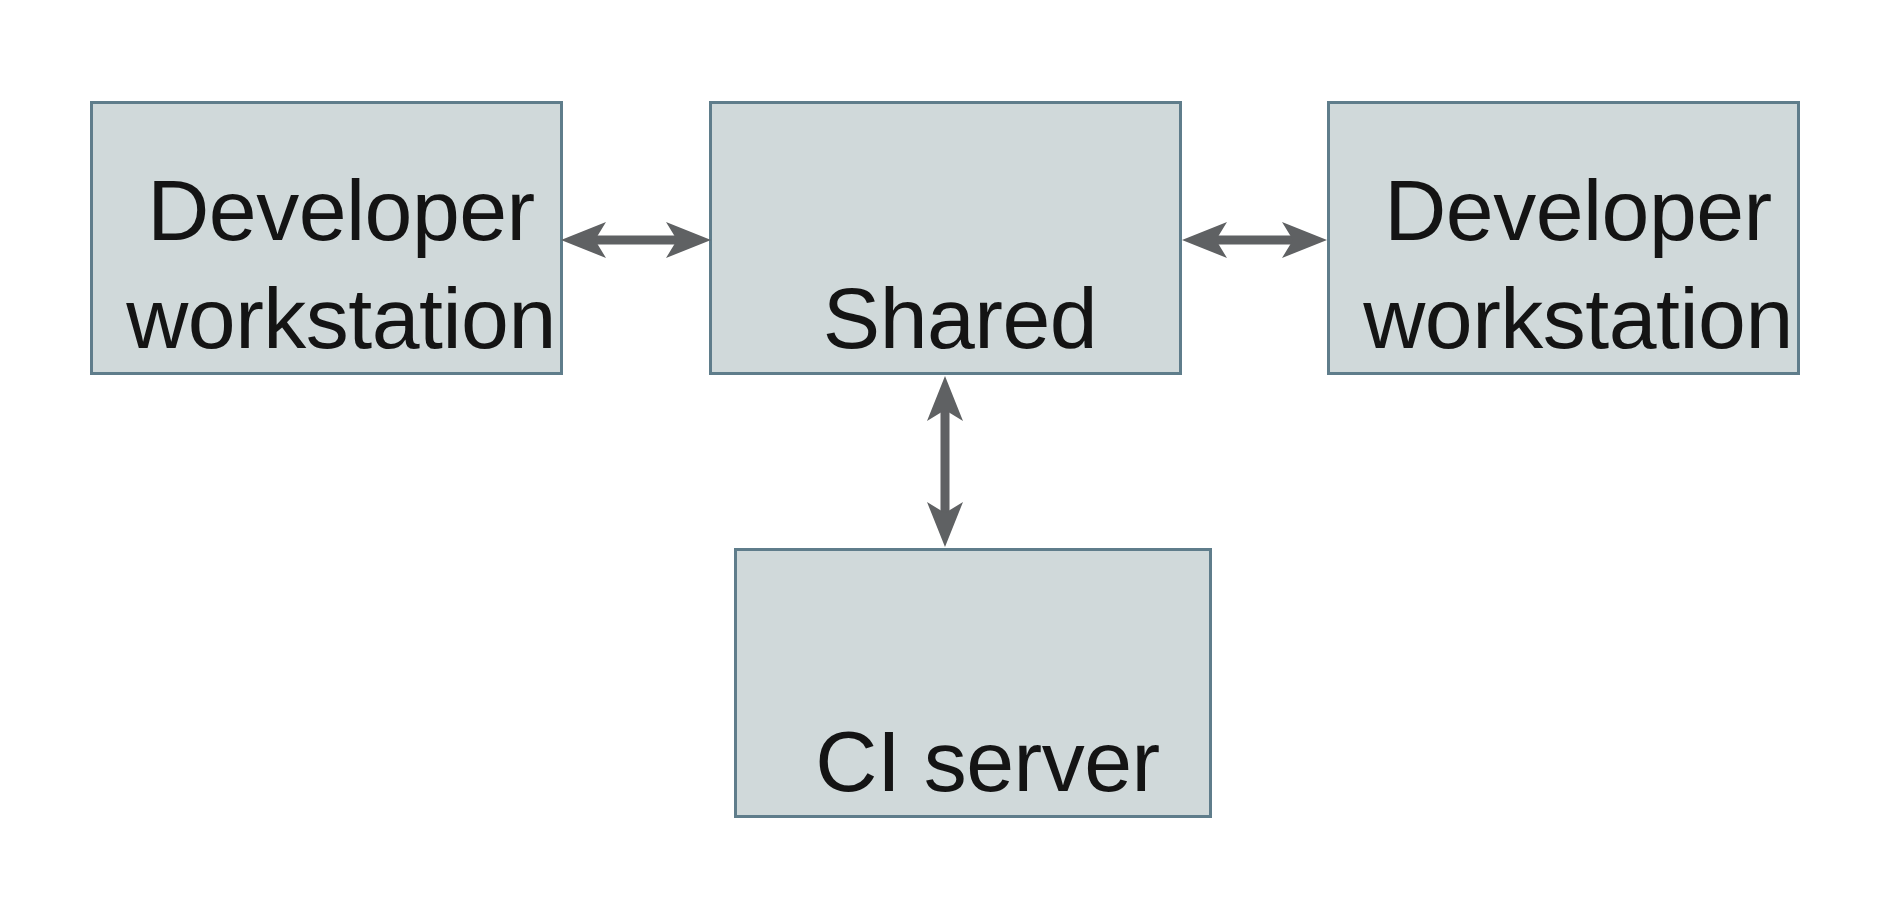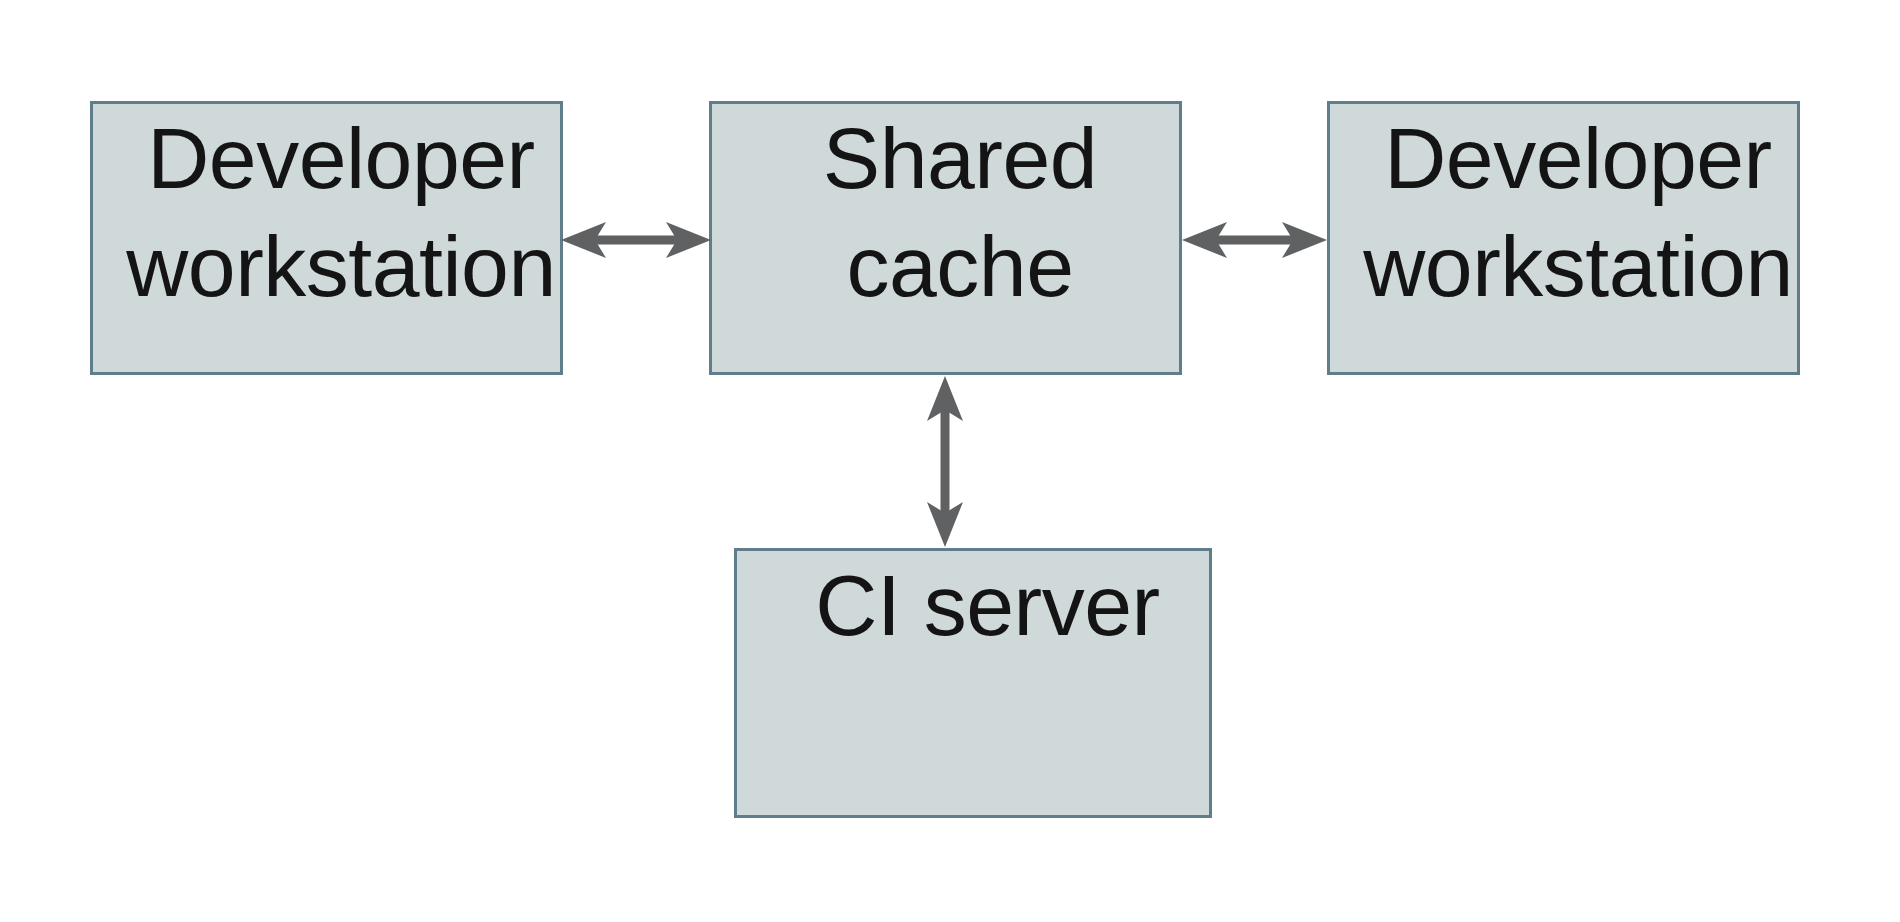--- a/index.html
+++ b/index.html
@@ -18,21 +18,21 @@
   .canvas{
     position:relative;
     width:1900px;height:922px;
     background:#ffffff;
   }
   .node{
     position:absolute;
     background:var(--box-fill);
     border:3px solid var(--box-border);
     display:flex;
-    align-items:flex-start;
+    align-items:flex-end;
     justify-content:center;
     padding-left:29px;
   }
   .label{
     text-align:center;
     color:var(--text);
     font-size:86px;
     line-height:108px;
     letter-spacing:-0.5px;
   }
@@ -50,21 +50,20 @@
   <div class="node" style="left:90px;top:101px;width:473px;height:274px;">
     <div class="label">
       <span class="line">Developer</span>
       <span class="line">workstation</span>
     </div>
   </div>
 
   <div class="node" style="left:709px;top:101px;width:473px;height:274px;">
     <div class="label">
       <span class="line">Shared</span>
-      <span class="line">cache</span>
     </div>
   </div>
 
   <div class="node" style="left:1327px;top:101px;width:473px;height:274px;">
     <div class="label">
       <span class="line">Developer</span>
       <span class="line">workstation</span>
     </div>
   </div>
 

